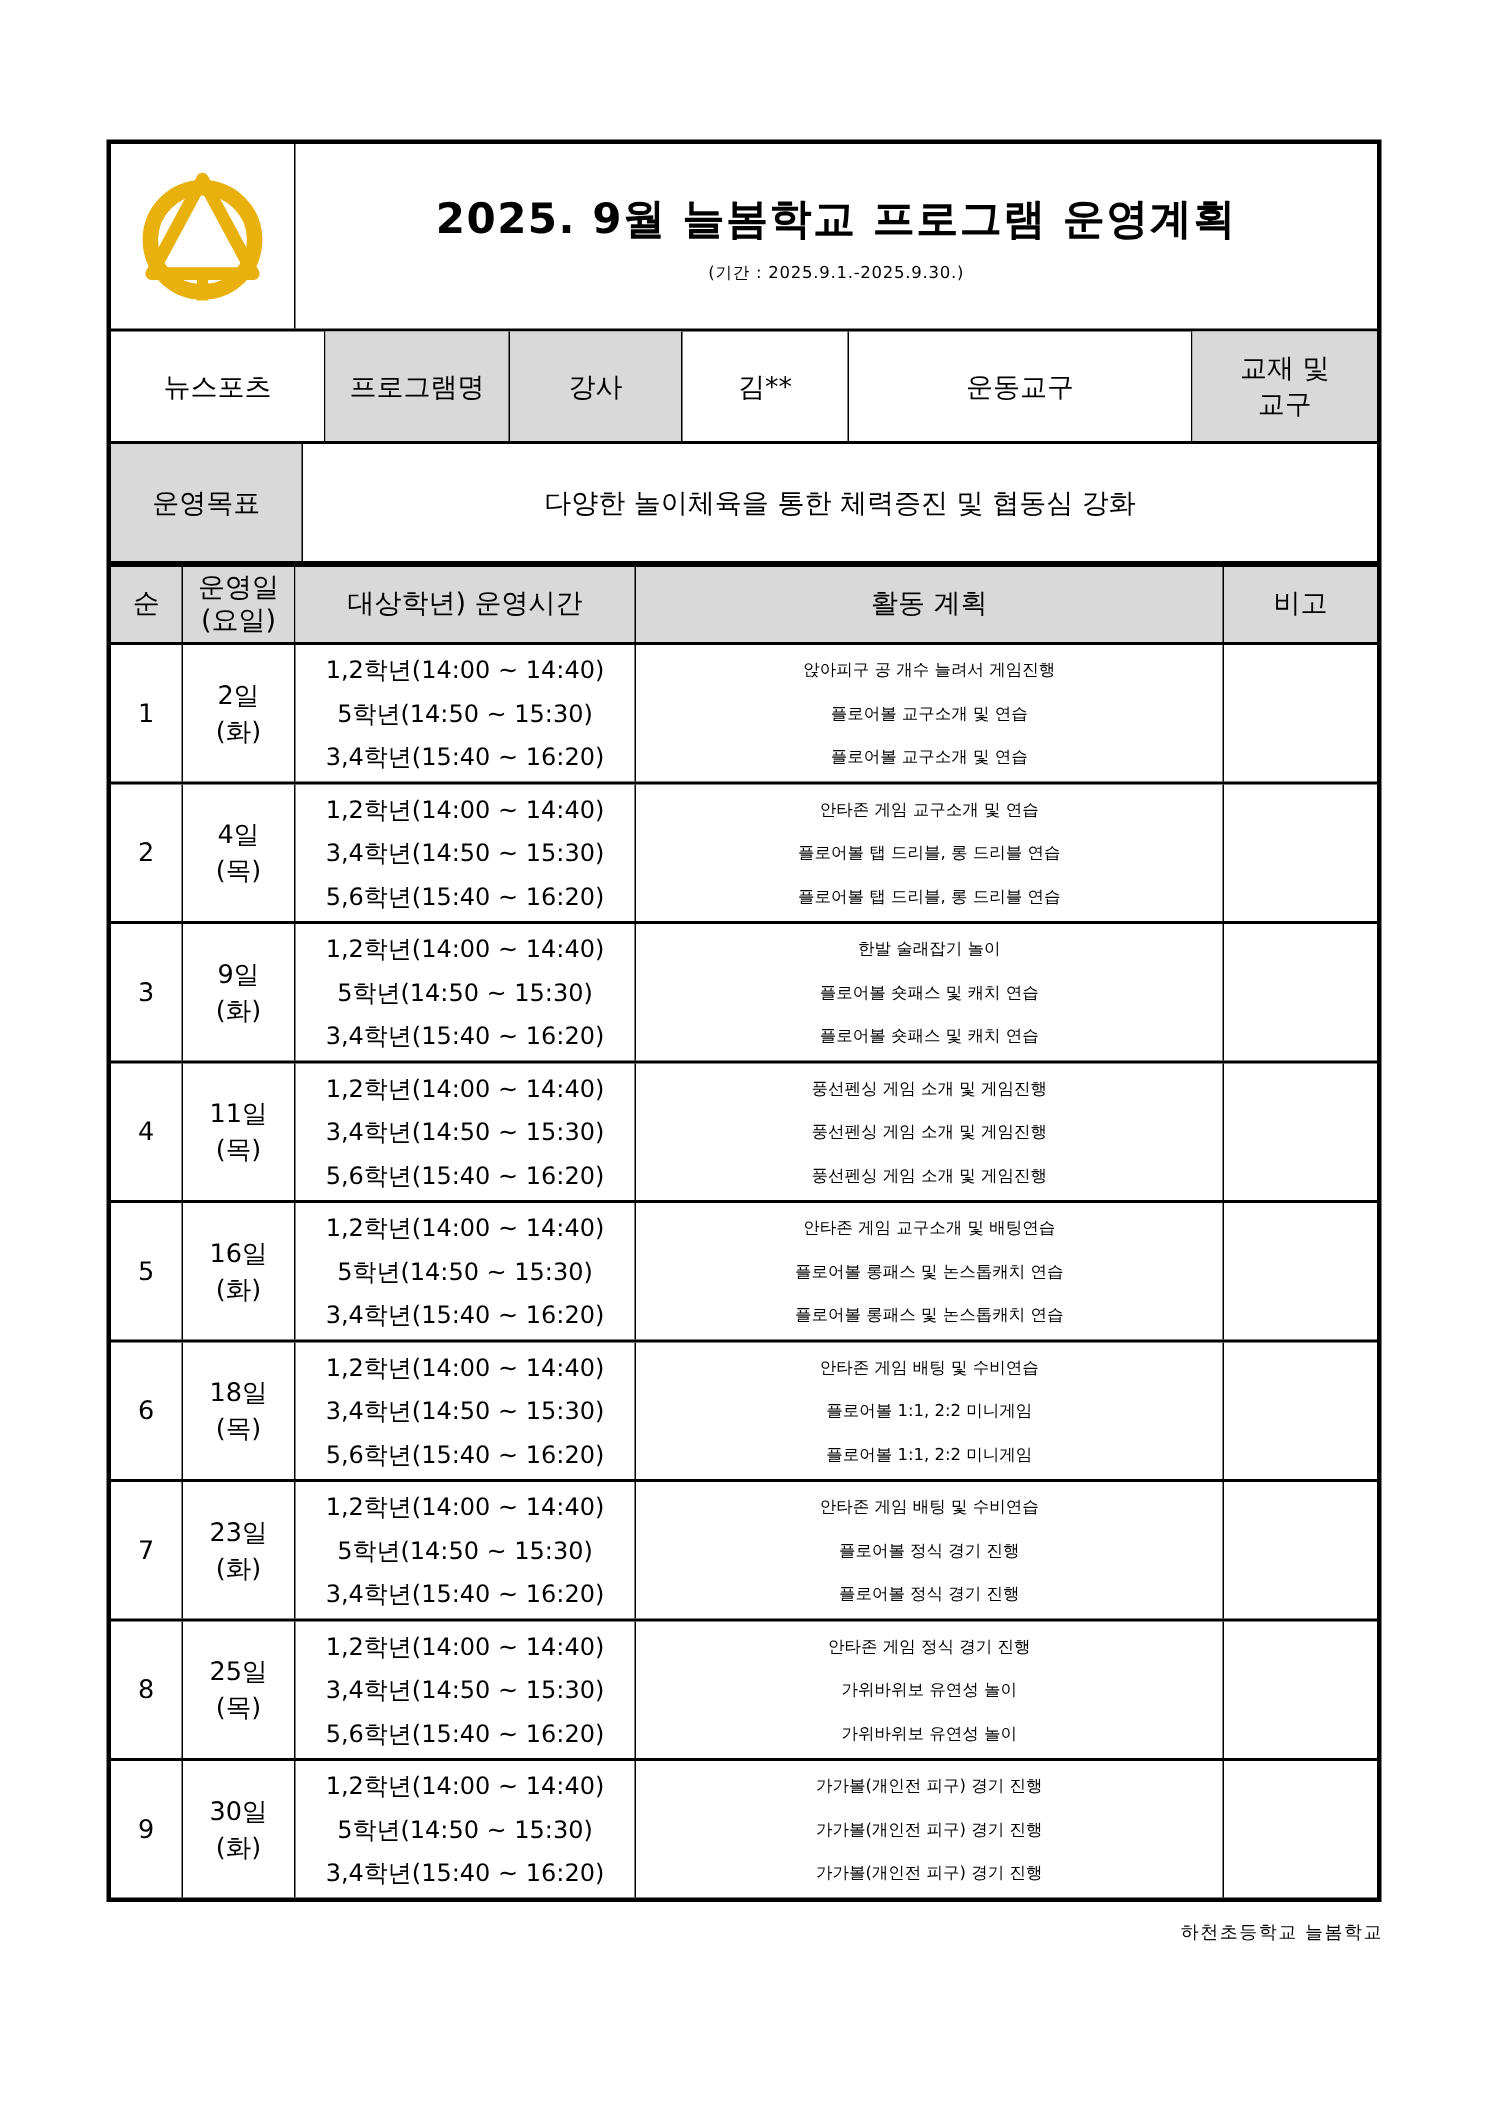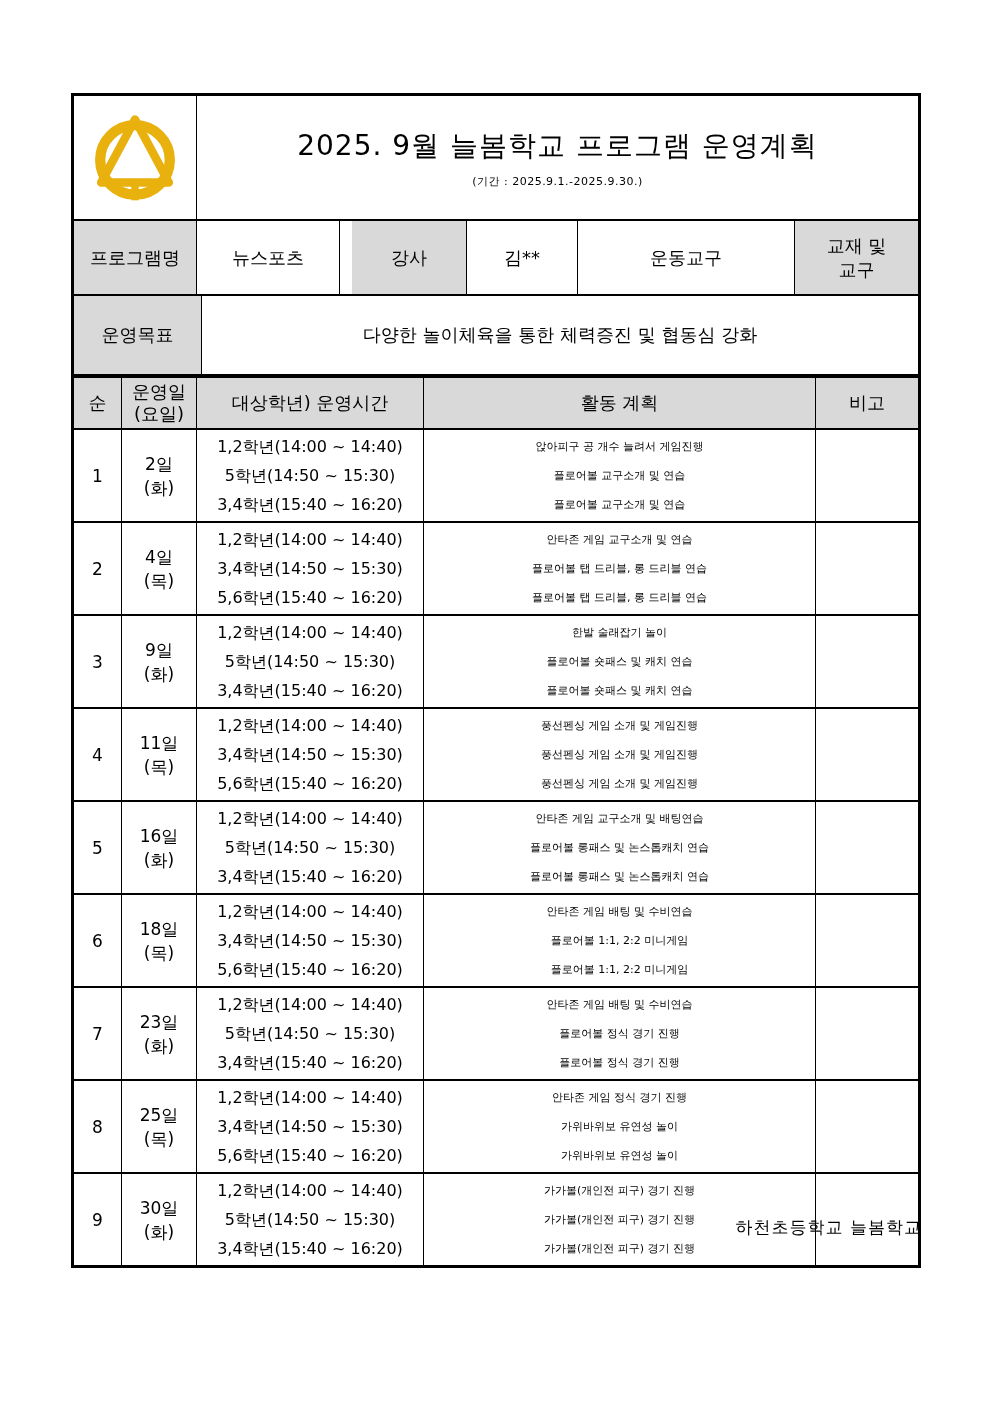--- a/index.html
+++ b/index.html
@@ -27,28 +27,28 @@
   .cell:last-child{border-right:none;}
   .gray{background:var(--gray);}
   .hdiv{width:100%;background:var(--line);}
   .h2{height:2px;}
   .h4{height:4px;}
 
   
   .sec-head{height:123px;}
   .logo-cell{width:123px;}
   .title-cell{flex:1;gap:9px;}
-  .doc-title{font-size:28px;font-weight:normal;letter-spacing:1px;}
+  .doc-title{font-size:28px;font-weight:bold;letter-spacing:1px;}
   .doc-period{font-size:11px;letter-spacing:0.5px;}
 
   
   .sec-info{height:73px;font-size:18px;}
   .w-prog{width:123px;}
   .w-progv{width:143px;}
-  .w-inst{width:115px;margin-left:12px;}
+  .w-inst{width:115px;}
   .w-instv{width:111px;}
   .w-mat{width:123px;line-height:24px;}
   .w-matv{flex:1;}
 
   
   .sec-goal{height:78px;font-size:18px;}
   .w-goal{width:128px;}
   .w-goalv{flex:1;}
 
   
@@ -61,22 +61,22 @@
   .c-note{flex:1;text-align:right;}
   .sched-row{display:flex;width:100%;height:93px;border-top:2px solid var(--line);}
   .sched-row .c-no{font-size:17px;}
   .sched-row .c-date{font-size:17px;}
   .sched-row .c-times{font-size:16px;}
   .sched-row .c-times .ln{line-height:29px;}
   .sched-row .c-acts{font-size:11px;}
   .sched-row .c-acts .ln{line-height:29px;}
 
   .footer{
-    position:absolute;top:1216px;right:70px;
-    font-size:17px;letter-spacing:1px;
+    position:absolute;top:1280px;right:70px;
+    font-size:12px;letter-spacing:1px;
   }
 </style>
 </head>
 <body>
 
 <div class="page">
   <div class="doc">
 
     <div class="sec sec-head">
       <div class="cell logo-cell">
@@ -88,22 +88,22 @@
       </div>
       <div class="cell title-cell">
         <div class="doc-title">2025. 9월 늘봄학교 프로그램 운영계획</div>
         <div class="doc-period">(기간 : 2025.9.1.-2025.9.30.)</div>
       </div>
     </div>
 
     <div class="hdiv h2"></div>
 
     <div class="sec sec-info">
+      <div class="cell w-progv">뉴스포츠</div>
       <div class="cell gray w-prog">프로그램명</div>
-      <div class="cell w-progv">뉴스포츠</div>
       <div class="cell gray w-inst">강사</div>
       <div class="cell w-instv">김**</div>
       <div class="cell w-matv">운동교구</div>
       <div class="cell gray w-mat">
         <span>교재 및</span>
         <span>교구</span>
       </div>
     </div>
 
     <div class="hdiv h2"></div>

